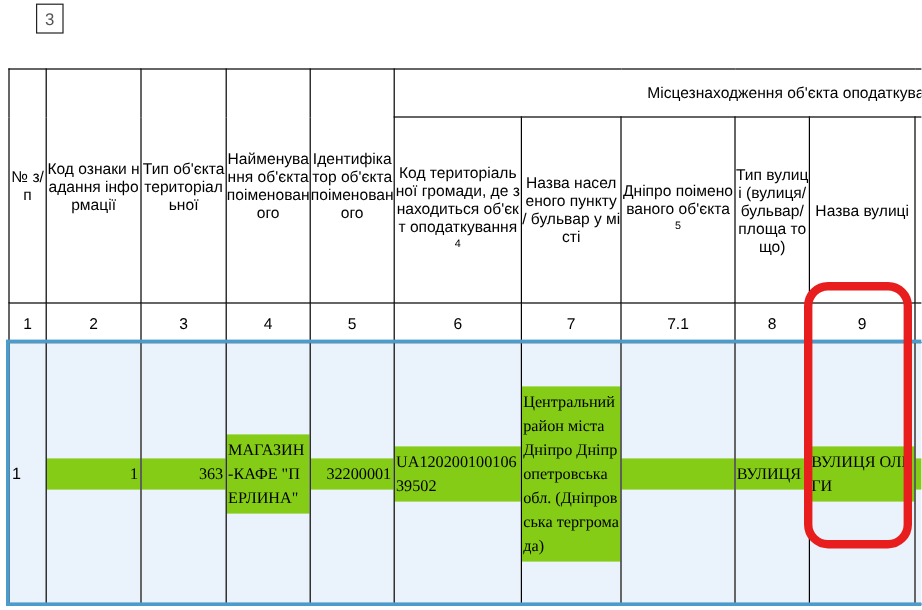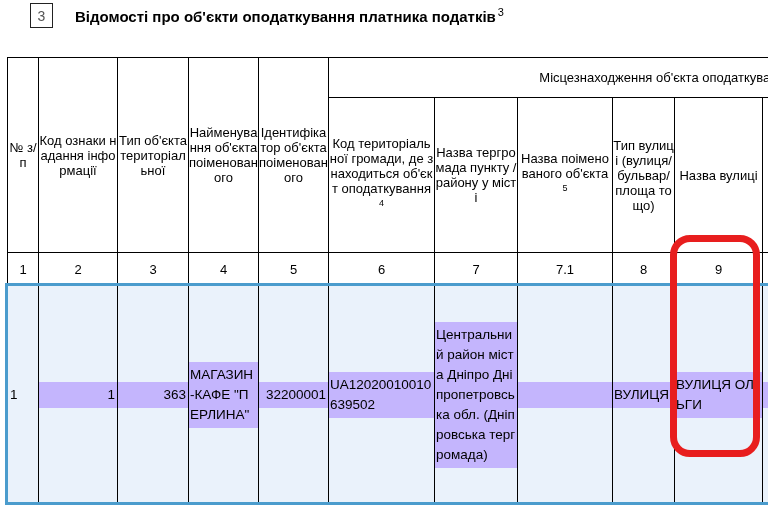--- a/index.html
+++ b/index.html
@@ -25,22 +25,22 @@
   tr.rgroup{height:40px;}
   tr.rsub{height:155px;}
   tr.rnum{height:33px;}
   tr.rdata{height:218px;}
   .gh{text-align:center;font-size:13px;}
   .h{text-align:center;font-size:13px;line-height:15px;word-break:break-all;padding:0 1px;}
   .h sup{font-size:9px;}
   .num{text-align:center;font-size:13px;}
   tr.rdata td{background:#eaf2fb;}
   .band{
-    background:#c4b5fd;font-size:13.5px;line-height:20px;padding:3px 1px;
-    word-break:break-all;min-height:20px;
+    background:#84cc16;font-size:13.5px;line-height:20px;padding:3px 1px;
+    word-break:break-all;min-height:20px;font-family:Liberation Serif, serif;
   }
   .t-r{text-align:right;padding-right:2px;}
   .t-l{text-align:left;}
   .plain{font-size:13.5px;padding-left:2px;}
 
   
   .sel-outline{
     position:absolute;left:5px;top:283px;width:795px;height:222px;
     border:3px solid #4b9ccd;box-sizing:border-box;pointer-events:none;
   }
@@ -50,23 +50,20 @@
     border:7px solid #e81e1e;border-radius:20px;box-sizing:border-box;pointer-events:none;
   }
 </style>
 </head>
 <body>
 
 <div class="screen">
 
   <div class="title-box">
     <span>3</span>
-  </div>
-  <div class="page-title">
-    <span>Відомості про об'єкти оподаткування платника податків</span><sup>3</sup>
   </div>
 
   <table class="main">
     <colgroup>
       <col style="width:31px">
         <col style="width:79px">
         <col style="width:71px">
       <col style="width:70px">
         <col style="width:70px">
         <col style="width:106px">
@@ -80,22 +77,22 @@
         <tr class="rgroup">
       <td class="h" rowspan="2"><span>№ з/п</span></td>
       <td class="h" rowspan="2"><span>Код ознаки надання інформації</span></td>
       <td class="h" rowspan="2"><span>Тип об'єкта територіальної</span></td>
       <td class="h" rowspan="2"><span>Найменування об'єкта поіменованого</span></td>
       <td class="h" rowspan="2"><span>Ідентифікатор об'єкта поіменованого</span></td>
       <td class="gh" colspan="6"><span>Місцезнаходження об'єкта оподаткування</span></td>
     </tr>
     <tr class="rsub">
       <td class="h"><span>Код територіальної громади, де знаходиться об'єкт оподаткування </span><sup>4</sup></td>
-      <td class="h"><span>Назва тергромада пункту / району у місті</span></td>
-      <td class="h"><span>Назва поіменованого об'єкта </span><sup>5</sup></td>
+      <td class="h"><span>Назва населеного пункту / бульвар у місті</span></td>
+      <td class="h"><span>Дніпро поіменованого об'єкта </span><sup>5</sup></td>
       <td class="h"><span>Тип вулиці (вулиця/ бульвар/ площа тощо)</span></td>
       <td class="h"><span>Назва вулиці</span></td>
       <td class="h"></td>
     </tr>
     <tr class="rnum">
       <td class="num"><span>1</span></td>
       <td class="num"><span>2</span></td>
       <td class="num"><span>3</span></td>
       <td class="num"><span>4</span></td>
       <td class="num"><span>5</span></td>

